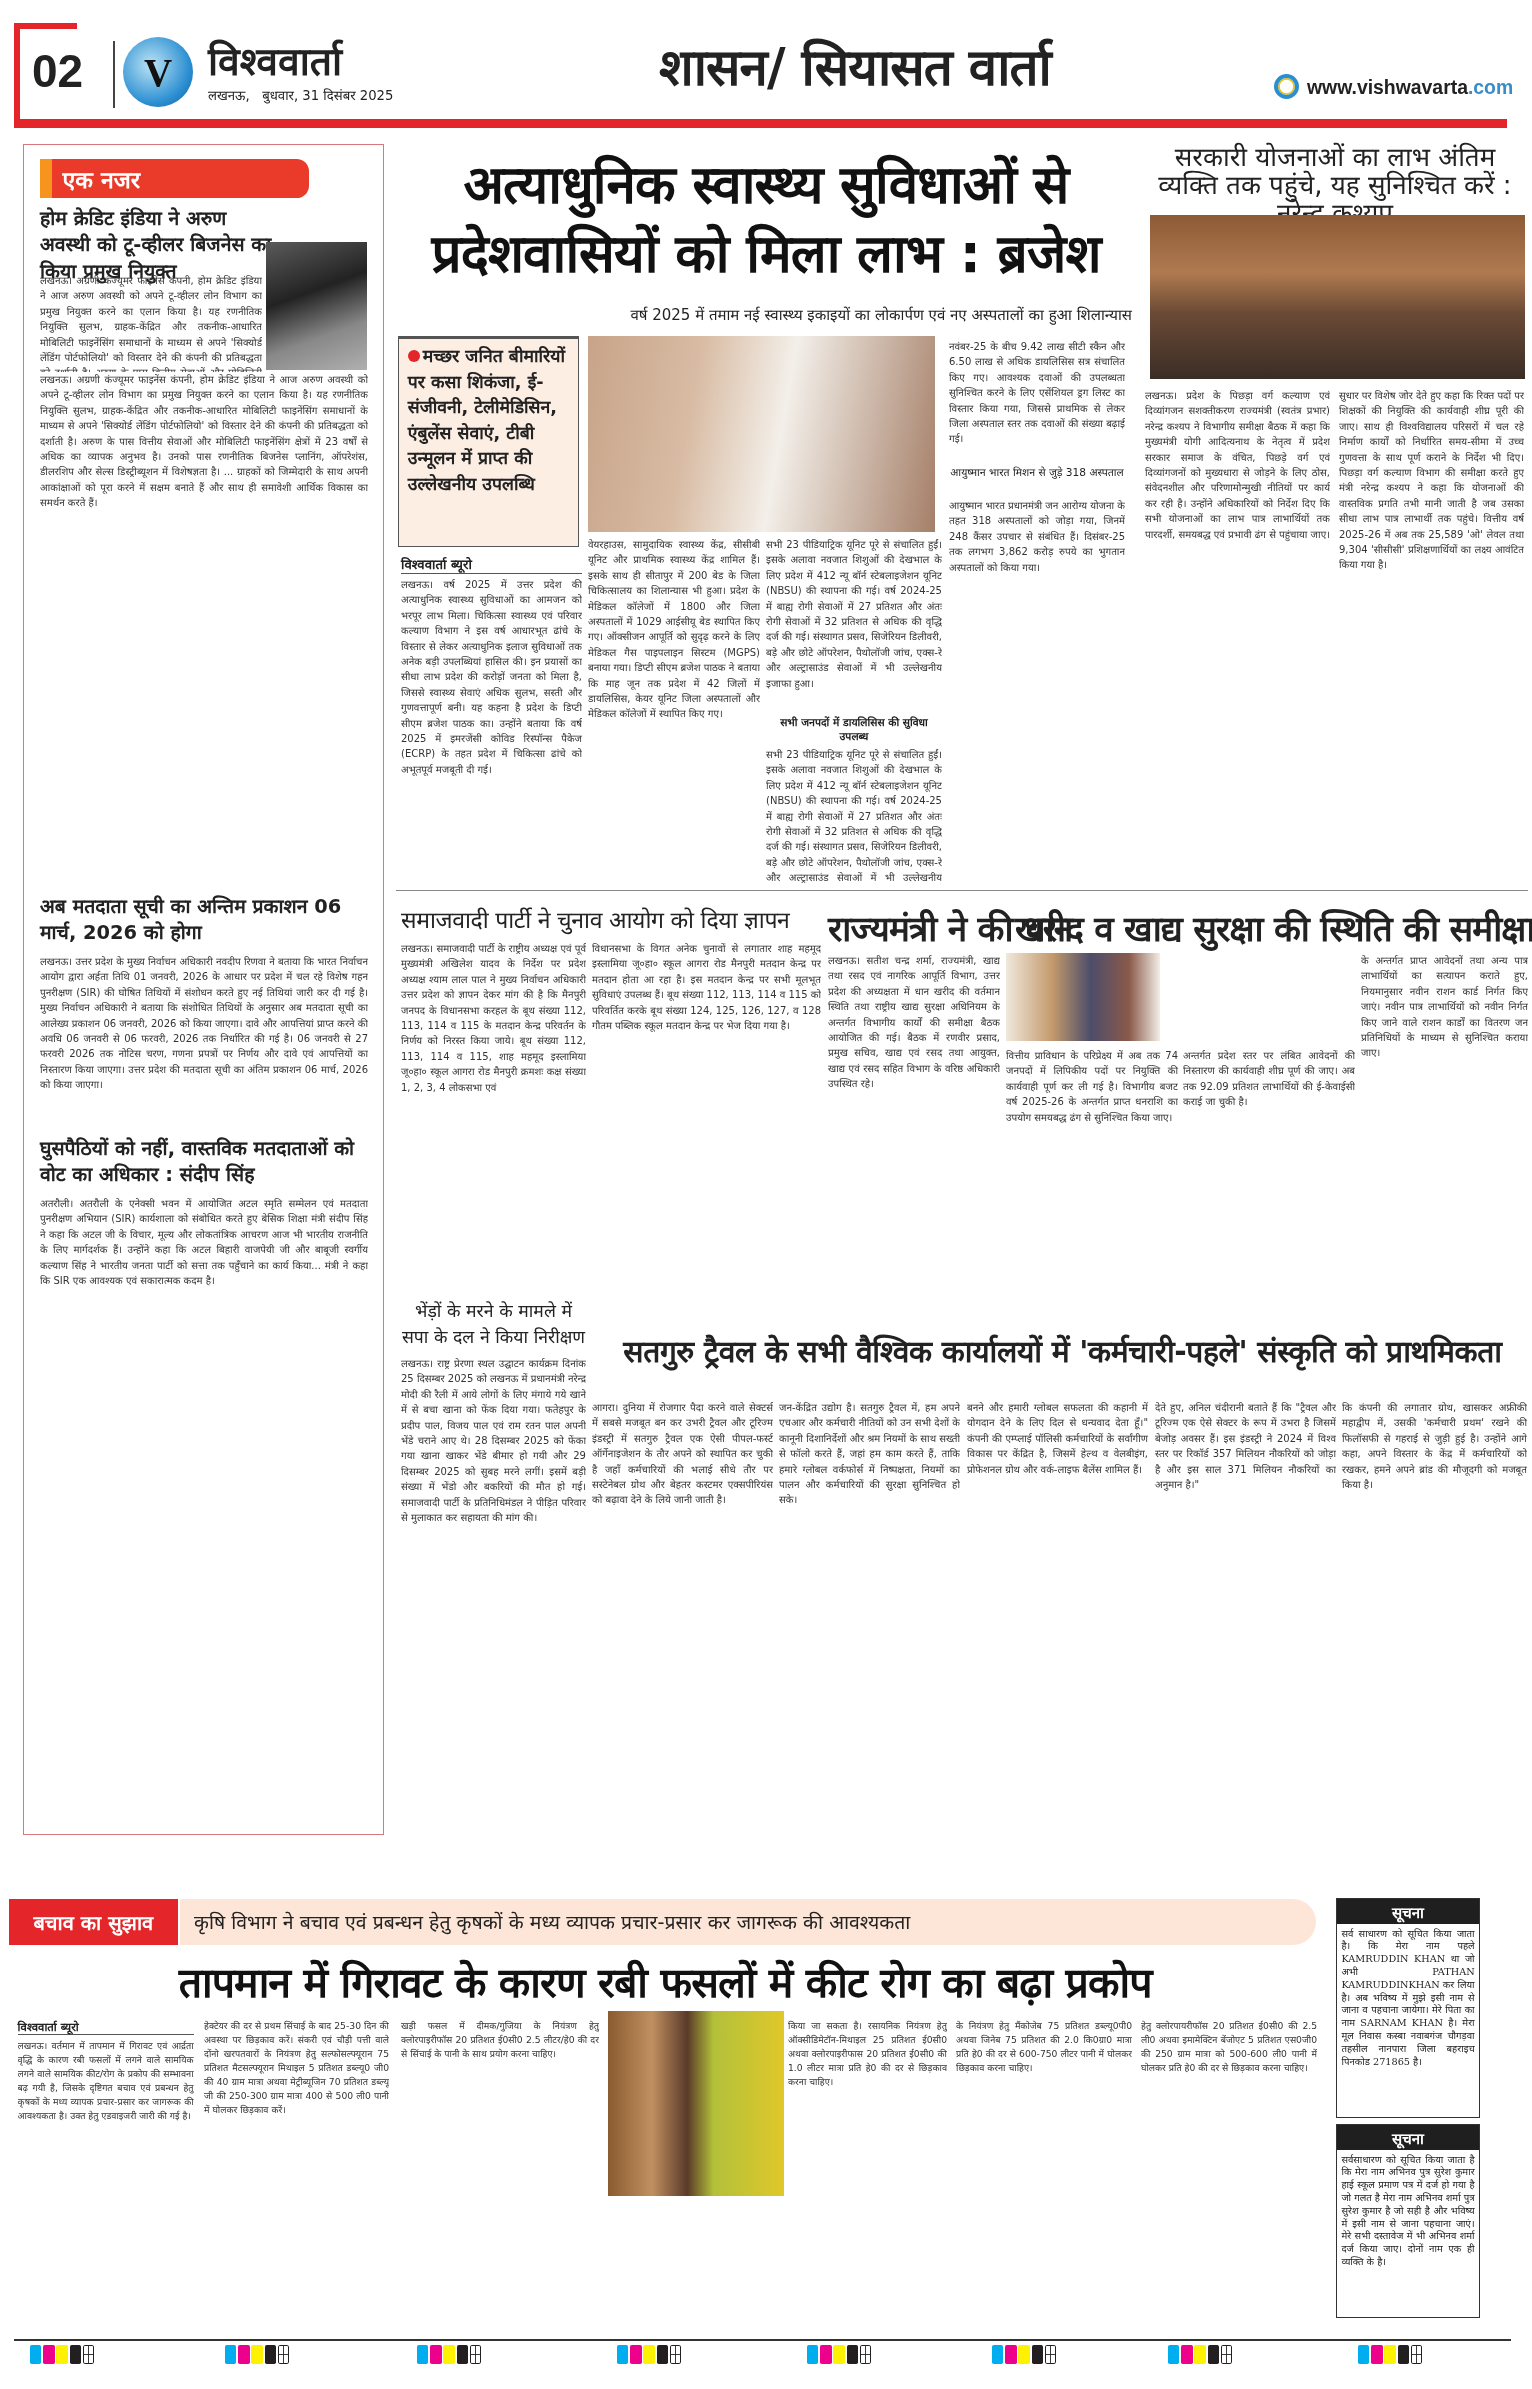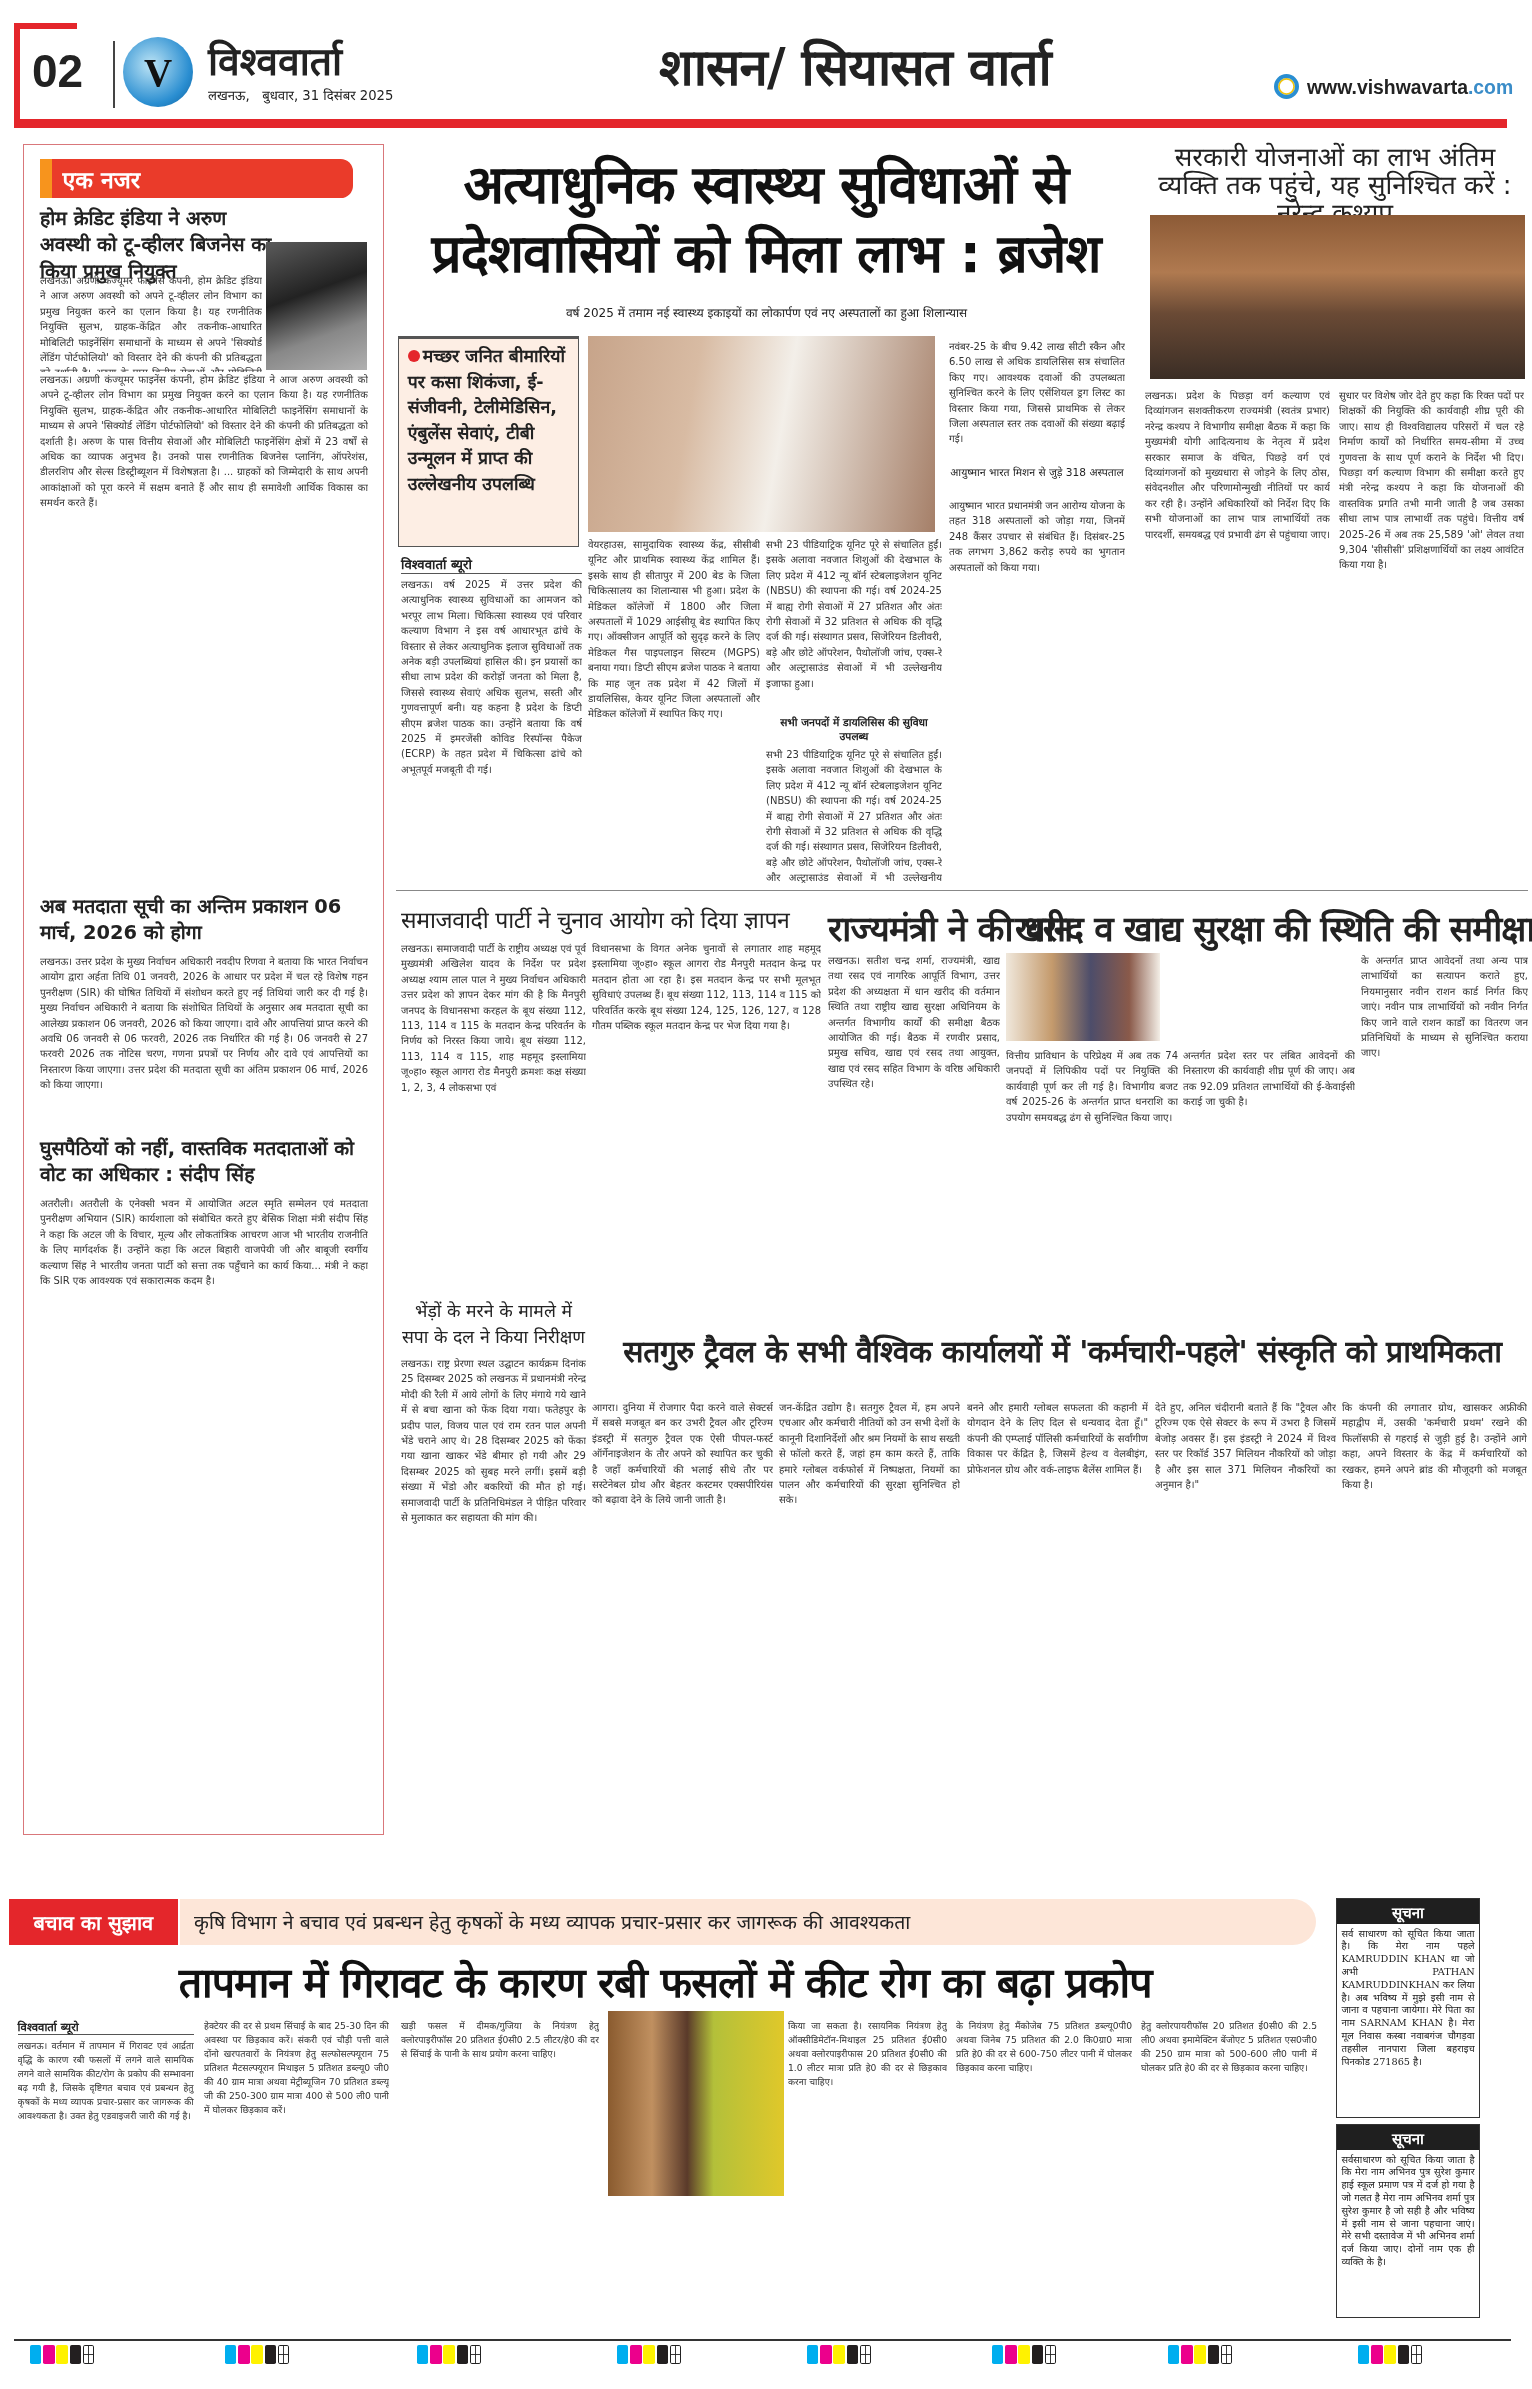--- a/index.html
+++ b/index.html
@@ -13,27 +13,27 @@
   .vsep{left:113px;top:41px;width:1.8px;height:67px;background:#444}
   .logo{left:123px;top:37px;width:70px;height:70px;border-radius:50%;background:radial-gradient(circle at 40% 40%,#bde4f5,#2a8ed1 65%,#0a5a97);display:flex;align-items:center;justify-content:center;color:#111;font-size:39px;font-weight:bold;font-family:"Liberation Serif",serif}
   .brand{left:208px;top:33px;font-size:39px;font-weight:bold;color:#222}
   .dateline{left:208px;top:86px;font-size:13.2px;color:#222}
   .section-title{left:659px;top:30px;font-size:51px;font-weight:bold;color:#222;letter-spacing:-0.9px}
   .url{left:1307px;top:76px;font-size:19.4px;font-weight:bold;color:#222;font-family:"Liberation Sans",sans-serif}
   .url .dom{color:#3a8cc8}
   .ie-icon{left:1274px;top:74px;width:25px;height:25px;border-radius:50%;border:4.4px solid #2a8ed1;box-shadow:inset 0 0 0 1.8px #f1c40f}
   
   .leftbox{left:23px;top:144px;width:361px;height:1691px;border:1.8px solid #d9777b}
-  .tagbar{left:40px;top:159px;width:313px;height:39px;background:#ea3b2a;border-radius:0 12.3px 12.3px 0;border-left:12.3px solid #f7941d}
+  .tagbar{left:40px;top:159px;width:269px;height:39px;background:#ea3b2a;border-radius:0 12.3px 12.3px 0;border-left:12.3px solid #f7941d}
   .tagbar span{position:absolute;left:10.6px;top:4.4px;color:#fff;font-size:23px;font-weight:bold}
   .h-left{font-size:19.4px;font-weight:bold;line-height:26.4px;color:#222}
   .photo{background:linear-gradient(160deg,#5b5b5b,#222 40%,#888 70%,#b0b0b0)}
   
   .main-h{left:396px;top:150px;width:740px;font-size:53px;font-weight:bold;line-height:69px;text-align:center;letter-spacing:-0.9px;color:#111}
-  .main-sub{left:401px;top:304px;width:731px;font-size:12px;text-align:center;color:#222}
+  .main-sub{left:401px;top:304px;width:731px;font-size:15px;text-align:right;color:#222}
   .hl-box{left:398px;top:336px;width:181px;height:211px;background:#fdeee4;border:1.8px solid #555;border-top:3.5px solid #555;padding:5.3px 8.8px}
   .hl-box p{font-size:17.6px;line-height:25.5px;color:#222;font-weight:bold}
   .dot{display:inline-block;width:12.3px;height:12.3px;border-radius:50%;background:#e4262b;margin-right:2.6px}
   .byline{font-size:13.2px;font-weight:bold;border-bottom:1.8px solid #555;color:#222}
   .person-photo{left:588px;top:336px;width:347px;height:196px;background:linear-gradient(100deg,#c7a48a 0%,#d8bba3 30%,#f3efe9 55%,#a57f68 100%)}
   
   .right-h{left:1141px;top:143px;width:388px;font-size:26px;line-height:28px;text-align:center;color:#222}
   .meeting-photo{left:1150px;top:215px;width:375px;height:164px;background:linear-gradient(180deg,#8c5a36 0%,#b07a50 35%,#6a4a35 60%,#3a2d25 100%)}
   .sec-h{font-size:23px;color:#222;line-height:30px;letter-spacing:-0.4px}
   .rajya-h{left:992px;top:904px;width:537px;font-size:35px;font-weight:bold;color:#222;letter-spacing:-0.9px}

